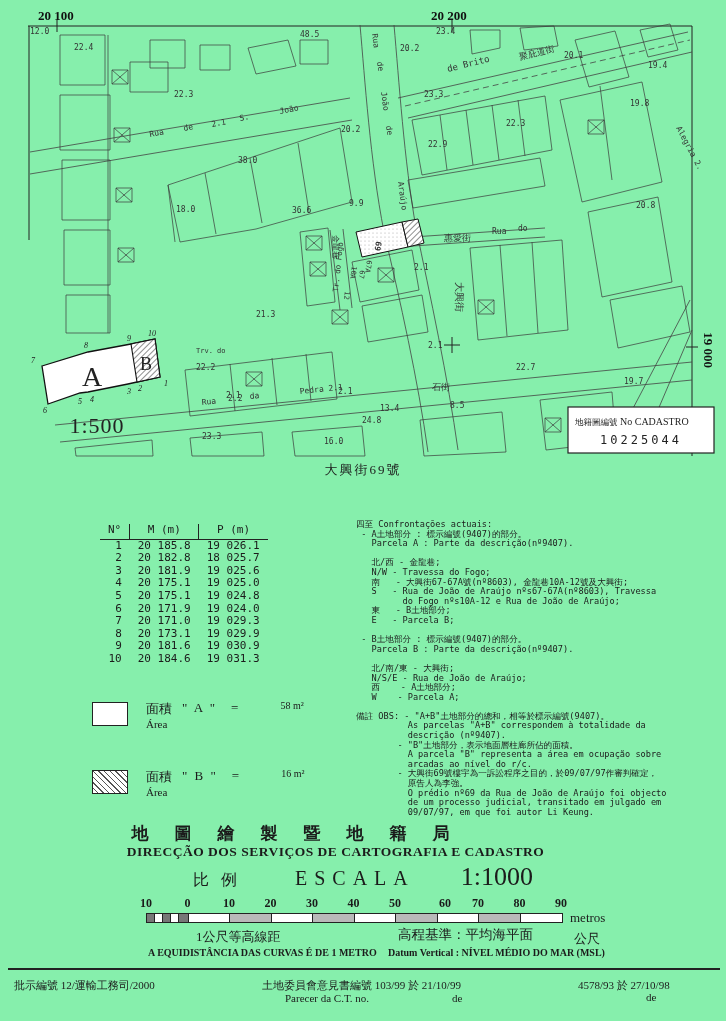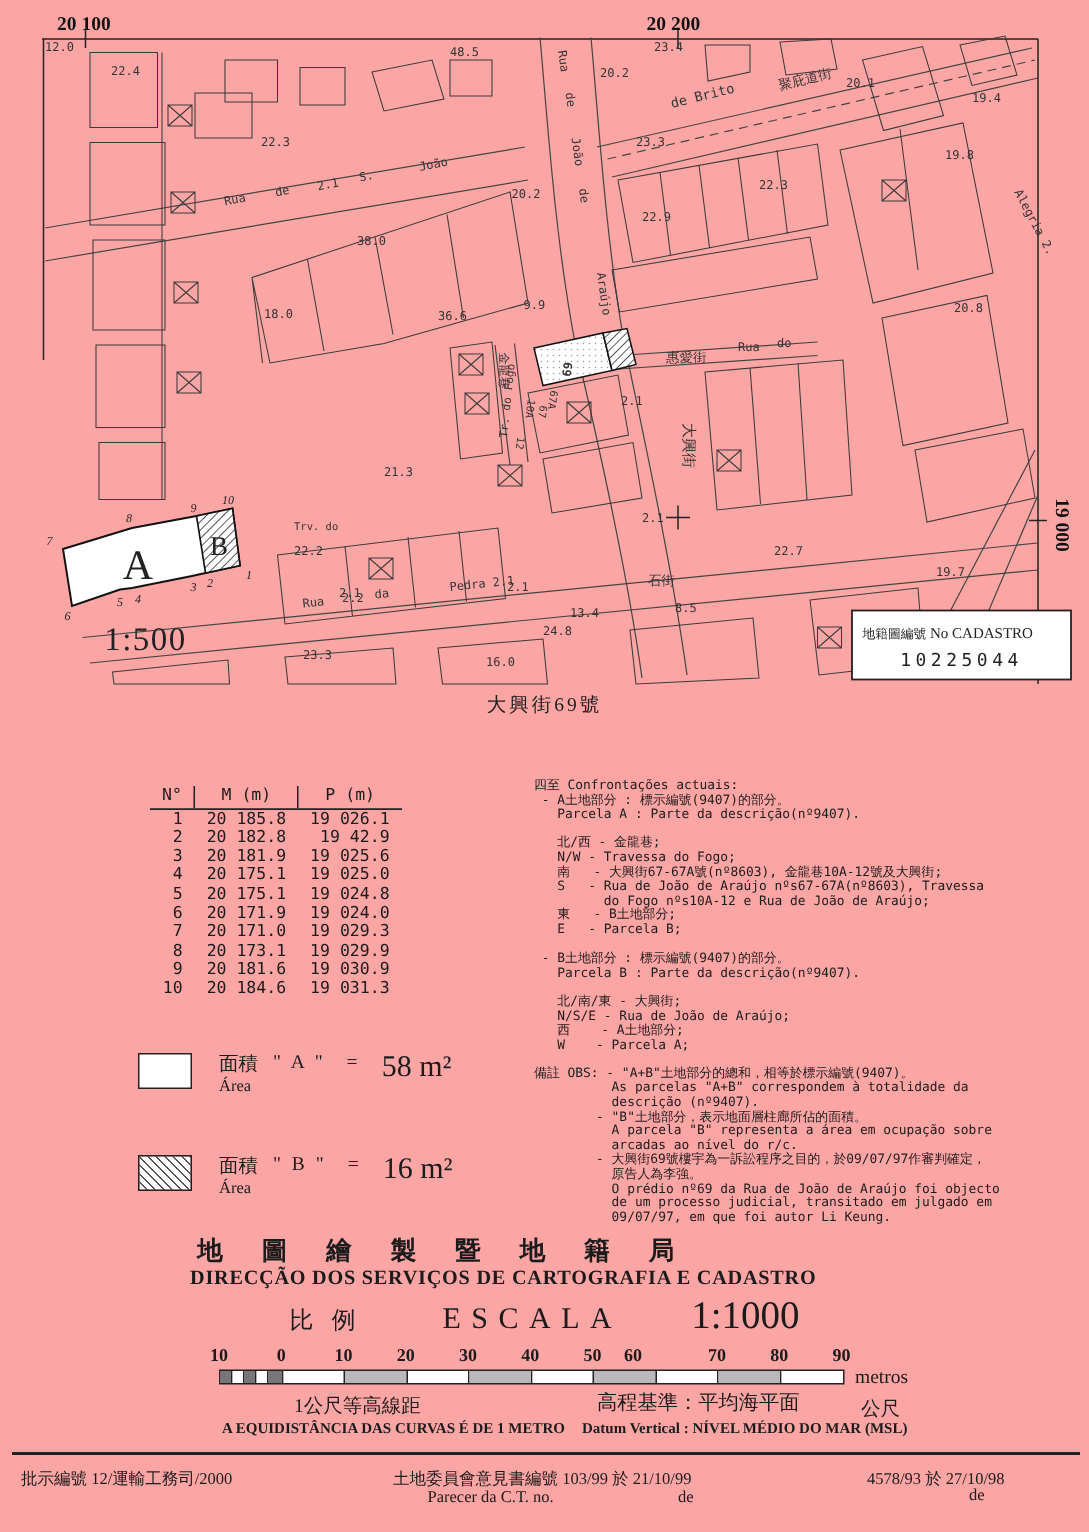--- a/index.html
+++ b/index.html
@@ -1,37 +1,37 @@
 <!DOCTYPE html>
 <html><head>
 <meta charset="utf-8">
 <style>
   html,body{margin:0;padding:0;background:#e8e8e4;}
-  .page{position:relative;width:726px;height:1021px;background:#fca5a5;color:#1b1b1b;
+  .page{position:relative;width:726px;height:1021px;background:#86efac;color:#1b1b1b;
         font-family:"Liberation Serif",serif;overflow:hidden;margin:0 auto;}
   svg text{fill:#222;}
   .maplbl{font-family:"DejaVu Sans Mono",monospace;font-size:8px;fill:#333;}
   .cjk{font-size:9px;}
   .gridlbl{font-family:"Liberation Serif",serif;font-size:13px;font-weight:bold;fill:#111;}
   .abs{position:absolute;}
   .title-zh{width:726px;text-align:center;font-size:13px;letter-spacing:2px;}
   .title-pt{width:726px;text-align:center;font-size:15px;}
   table.coords{border-collapse:collapse;font-family:"DejaVu Sans Mono",monospace;font-size:11px;line-height:12.6px;}
   table.coords th{font-weight:normal;border-bottom:1.5px solid #222;padding:0 8px 2px 8px;}
   table.coords th + th{border-left:1px solid #222;}
   table.coords td{padding:0 8px;text-align:right;white-space:pre;}
   pre.confront{margin:0;font-family:"DejaVu Sans Mono",monospace;font-size:8.6px;line-height:9.6px;white-space:pre;}
   .legend-row{display:flex;align-items:flex-start;}
   .swatch{width:34px;height:22px;border:1.2px solid #222;margin-right:18px;margin-top:2px;background:#fff;}
   .swatch.hatch{background:repeating-linear-gradient(45deg,#fff 0 3px,#555 3px 4px);}
   .leg-zhcol{display:flex;flex-direction:column;margin-right:10px;}
   .leg-zh{font-size:13px;}
   .leg-pt{font-size:11px;}
   .leg-name{font-size:13px;margin-right:14px;letter-spacing:2px;}
-  .leg-val{font-size:20px;}
+  .leg-val{font-size:10px;margin-left:26px;}
   .agency-zh{width:581px;text-align:center;font-size:17px;font-weight:600;letter-spacing:26px;text-indent:26px;}
   .agency-pt{width:671px;text-align:center;font-size:13.5px;font-weight:bold;letter-spacing:.5px;}
   .escala-row{width:726px;display:flex;justify-content:center;align-items:baseline;gap:46px;}
   .escala-zh{font-size:16px;letter-spacing:12px;}
   .escala-word{font-size:20px;letter-spacing:7px;}
   .escala-val{font-size:26px;}
   .sb-ticks{position:absolute;left:146px;top:896px;width:420px;height:14px;}
   .sb-ticks span{position:absolute;transform:translateX(-50%);font-size:12px;font-weight:bold;}
   .sb-bar{position:absolute;left:146px;top:913px;width:415px;height:8px;border:1px solid #222;display:flex;}
   .sb-seg{height:100%;border-right:1px solid #222;box-sizing:border-box;}
@@ -220,21 +220,21 @@
     </thead>
     <tbody>
       <tr>
           <td>1</td>
           <td>20 185.8</td>
           <td>19 026.1</td>
         </tr>
       <tr>
           <td>2</td>
           <td>20 182.8</td>
-          <td>19 42.9</td>
+          <td>18 025.7</td>
         </tr>
       <tr>
           <td>3</td>
           <td>20 181.9</td>
           <td>19 025.6</td>
         </tr>
       <tr>
           <td>4</td>
           <td>20 175.1</td>
           <td>19 025.0</td>
@@ -334,21 +334,21 @@
   </div>
 
   <div class="sb-ticks">
     <span style="left:0px">10</span>
     <span style="left:41.5px">0</span>
     <span style="left:83px">10</span>
     <span style="left:124.5px">20</span>
     <span style="left:166px">30</span>
     <span style="left:207.5px">40</span>
     <span style="left:249px">50</span>
-    <span style="left:276px">60</span>
+    <span style="left:299px">60</span>
     <span style="left:332px">70</span>
     <span style="left:373.5px">80</span>
     <span style="left:415px">90</span>
   </div>
   <div class="sb-bar">
     <div class="sb-seg sb-sub" style="width:41.5px">
       <div style="background:#777"></div>
         <div style="background:#fff"></div>
         <div style="background:#777"></div>
         <div style="background:#fff"></div>

